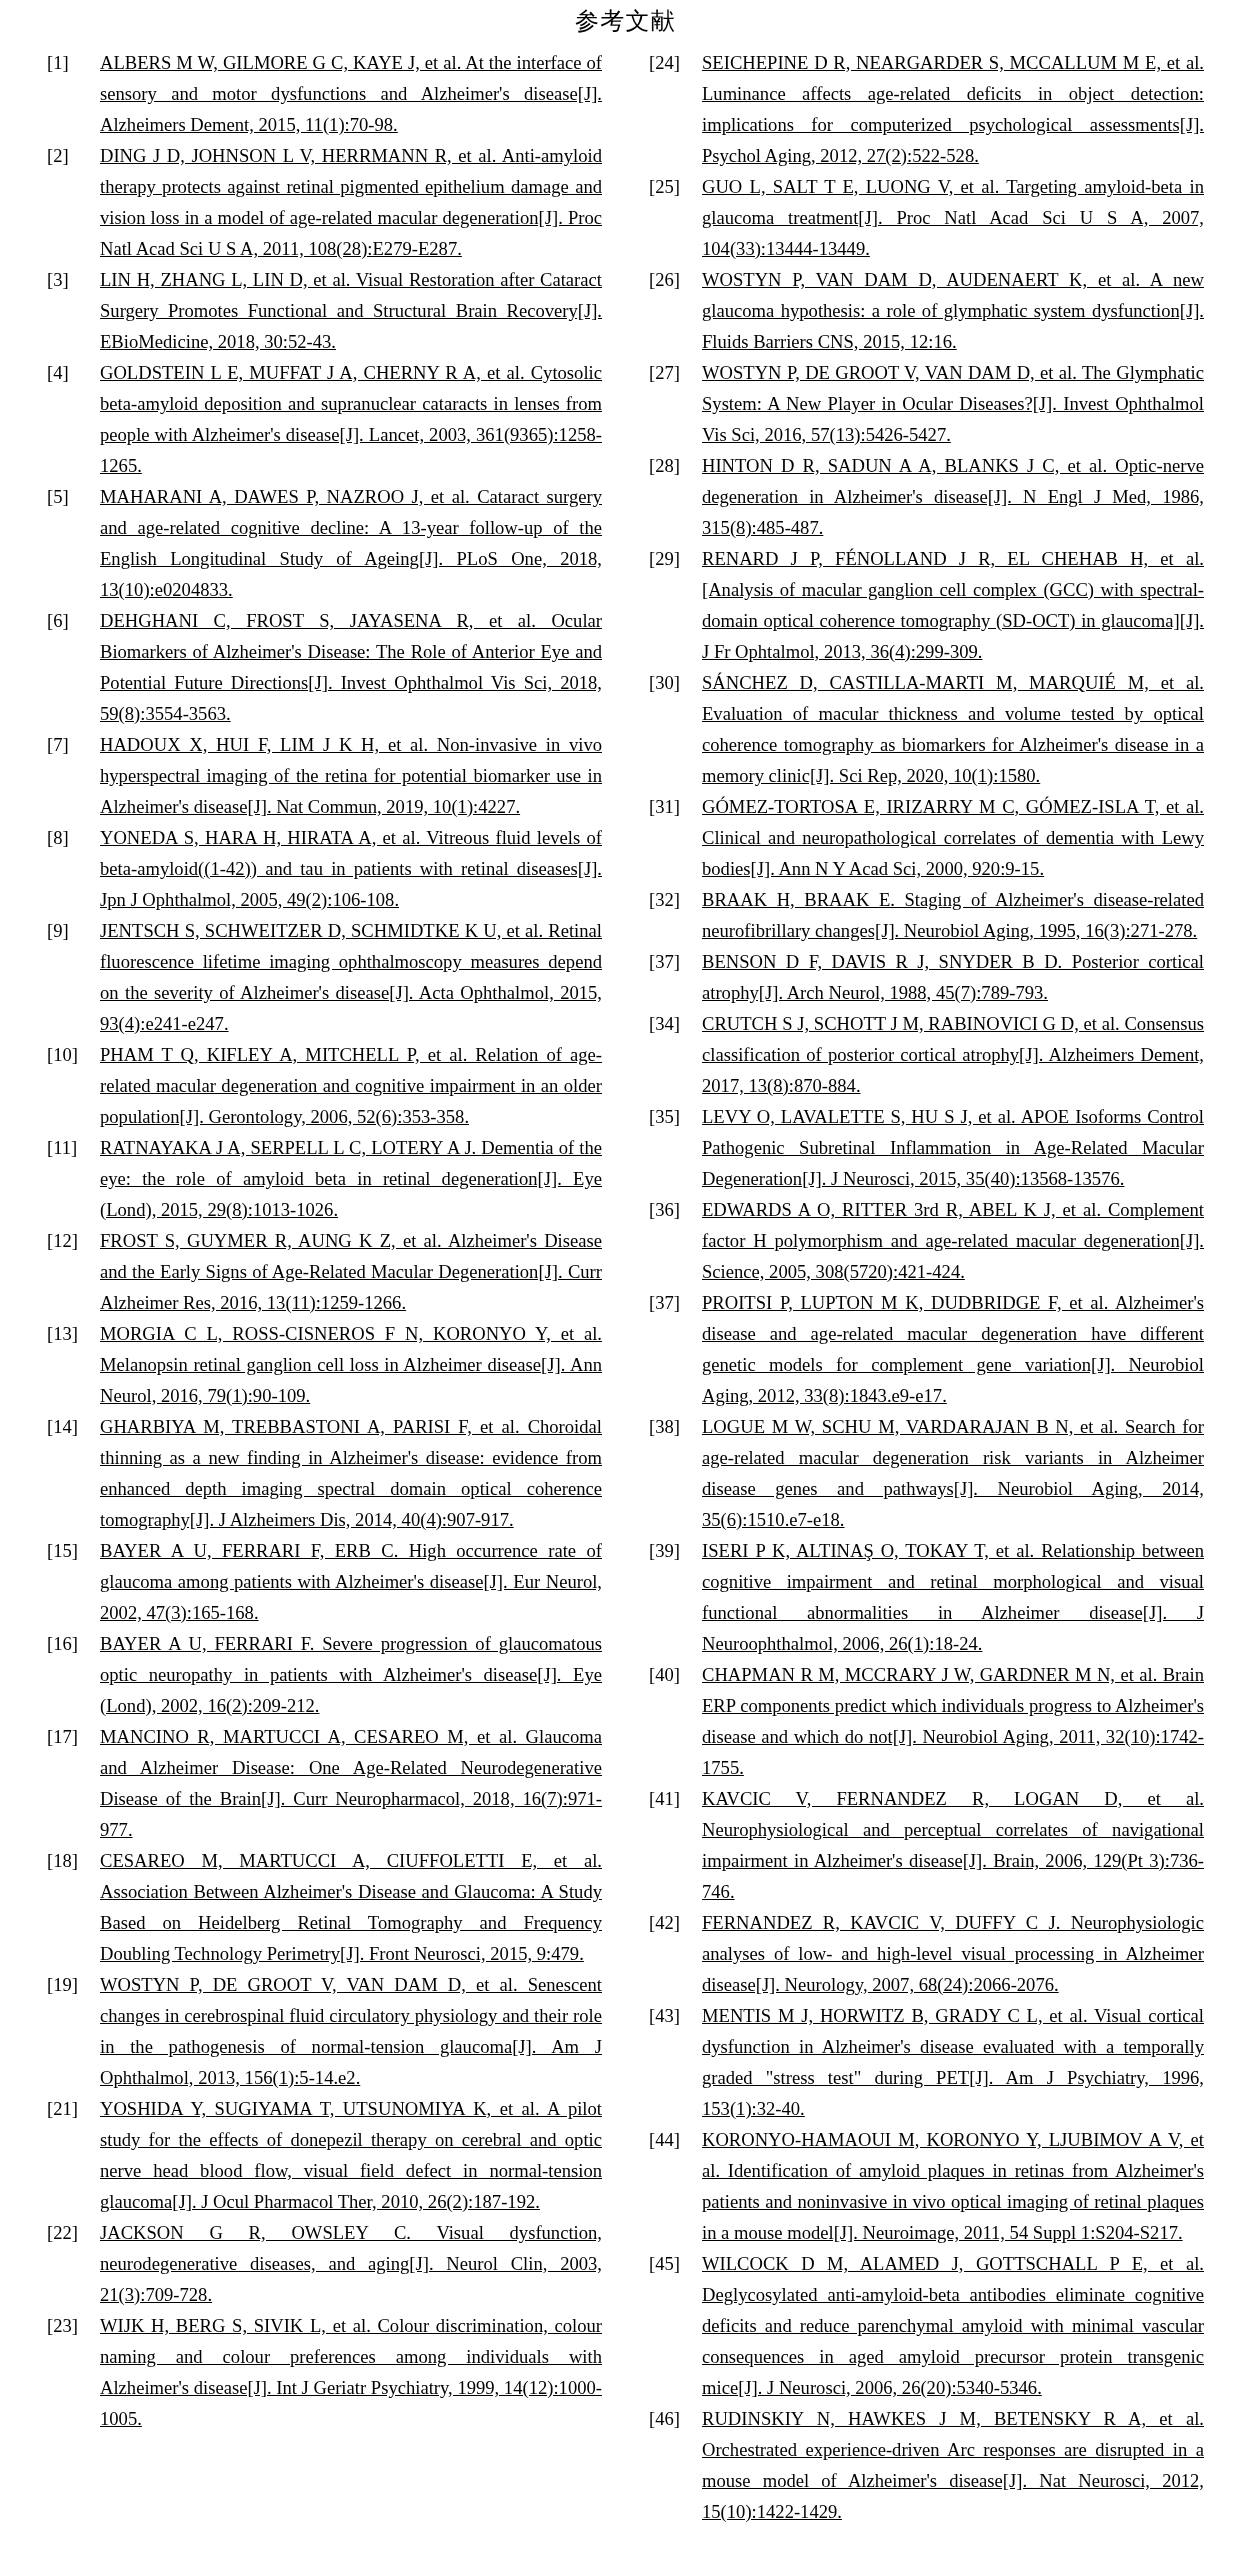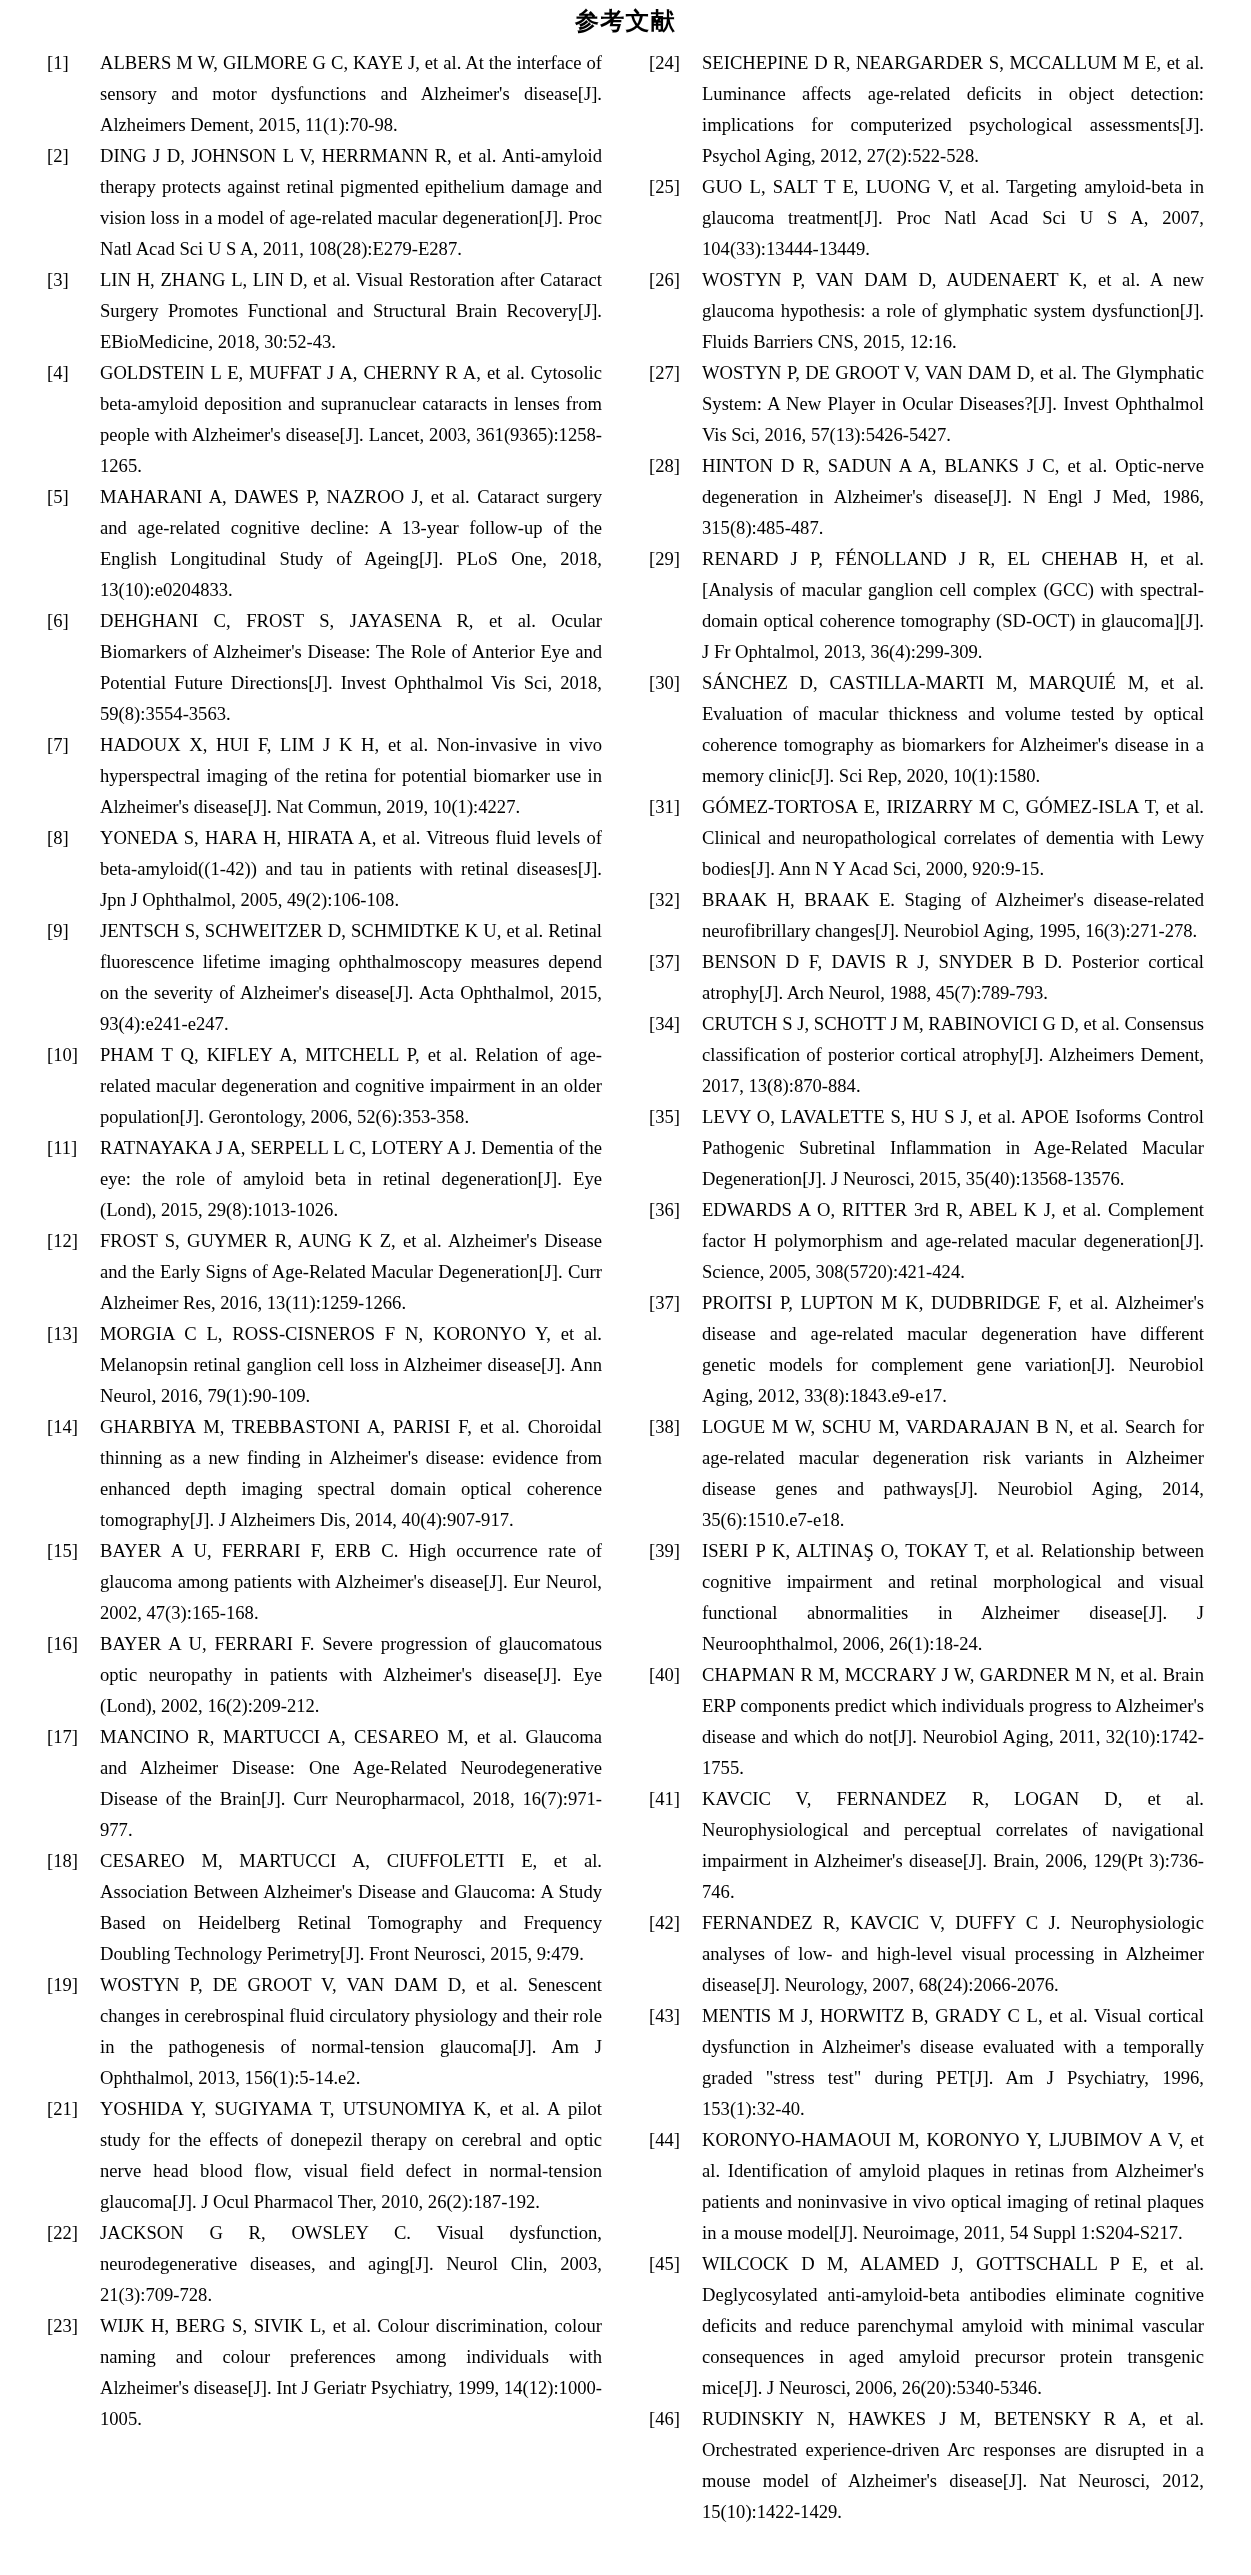--- a/index.html
+++ b/index.html
@@ -17,21 +17,21 @@
     width: 1251px;
     height: 2576px;
     padding: 4.8px 47px 18px 47px;
     overflow: hidden;
     background: #ffffff;
   }
   .title {
     margin: 2.4px 0 10.8px 0;
     text-align: center;
     font-family: "Liberation Sans", "DejaVu Sans", sans-serif;
-    font-weight: bold;
+    font-weight: normal;
     font-size: 24px;
     line-height: 1.2;
     letter-spacing: 1.2px;
   }
   .columns {
     display: flex;
     justify-content: space-between;
   }
   .col {
     width: 555px;
@@ -42,20 +42,21 @@
     font-size: 18.6px;
     line-height: 31px;
   }
   .ref-num {
     flex: 0 0 53px;
     text-align: left;
   }
   .ref-text {
     flex: 1 1 auto;
     text-align: justify;
+    text-decoration: underline;
   }
 </style>
 </head>
 <body>
 
 <div class="page">
   <h1 class="title">参考文献</h1>
   <div class="columns">
     <div class="col" id="col-left">
         <div class="ref">

